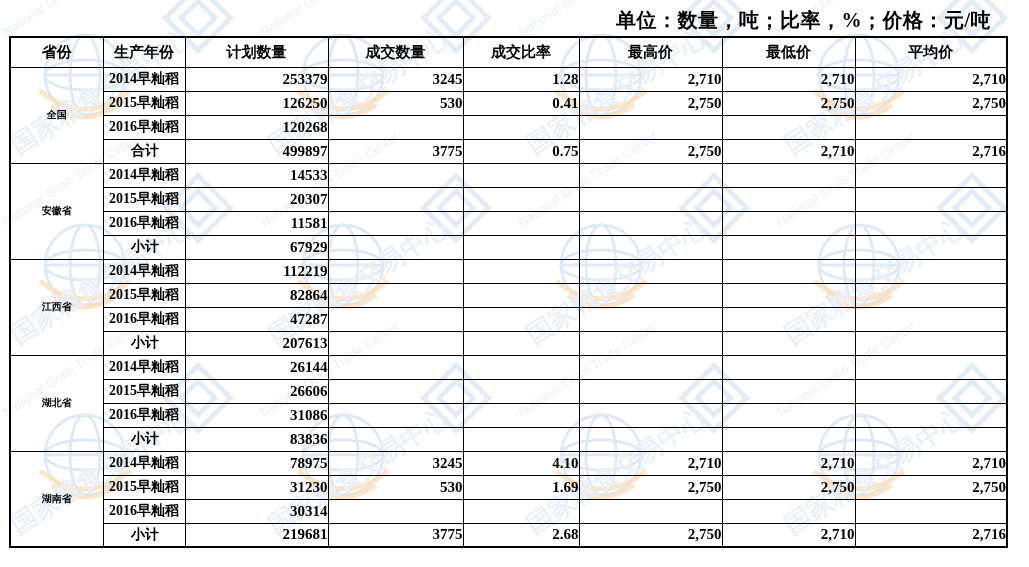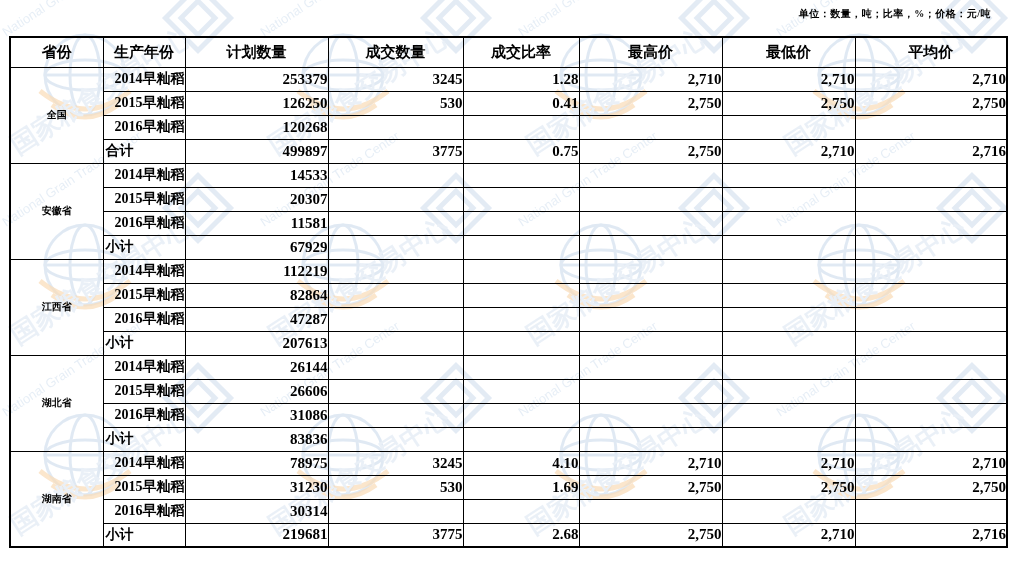--- a/index.html
+++ b/index.html
@@ -12,21 +12,21 @@
     color:#000;
   }
   .watermark-layer {
     position:absolute; left:0; top:0; width:1029px; height:567px;
     z-index:0;
   }
   .units-note {
     position:absolute;
     top:7px; right:38px;
     z-index:2;
-    font-size:10px;
+    font-size:20px;
     font-weight:bold;
     letter-spacing:0.5px;
     white-space:nowrap;
   }
   table.report {
     position:absolute;
     left:9px; top:36px;
     z-index:1;
     width:997px;
     border-collapse:collapse;
@@ -39,22 +39,22 @@
     font-weight:bold;
     white-space:nowrap;
     overflow:hidden;
     line-height:1;
   }
   table.report { border:2px solid #000; }
   thead tr { height:30px; }
   tbody tr { height:24px; }
   thead th { font-size:15px; text-align:center;margin-top:12px; }
   td.province { font-size:10px; text-align:center; }
-  td.year { font-size:14px; text-align:right; padding-left:3px; }
-  td.year.total { text-align:left; padding-left:2px; }
+  td.year { font-size:14px; text-align:center; padding-left:3px; }
+  td.year.total { text-align:center; padding-left:2px; }
   td.num { font-size:15px; text-align:right; padding-right:6px; }
 </style>
 </head>
 <body>
 
 <svg class="watermark-layer" width="1029" height="567" viewBox="0 0 1029 567" opacity="0.5">
   <defs>
     <g id="wm-tile">
       <g stroke="#c3d5e9" fill="none" stroke-width="3">
         <circle cx="85" cy="100" r="40"></circle>

